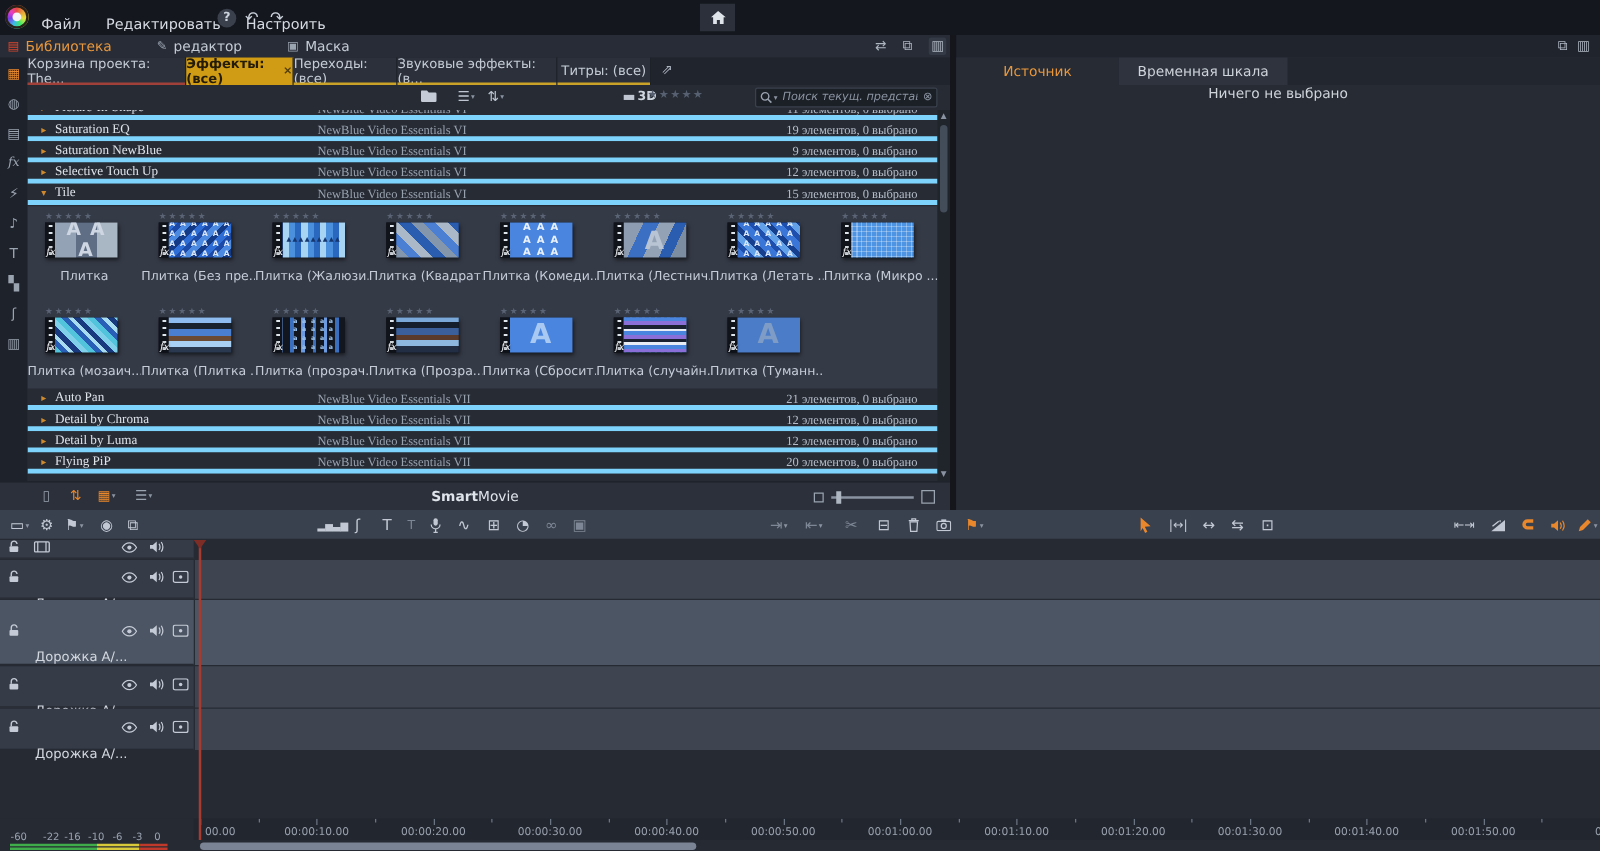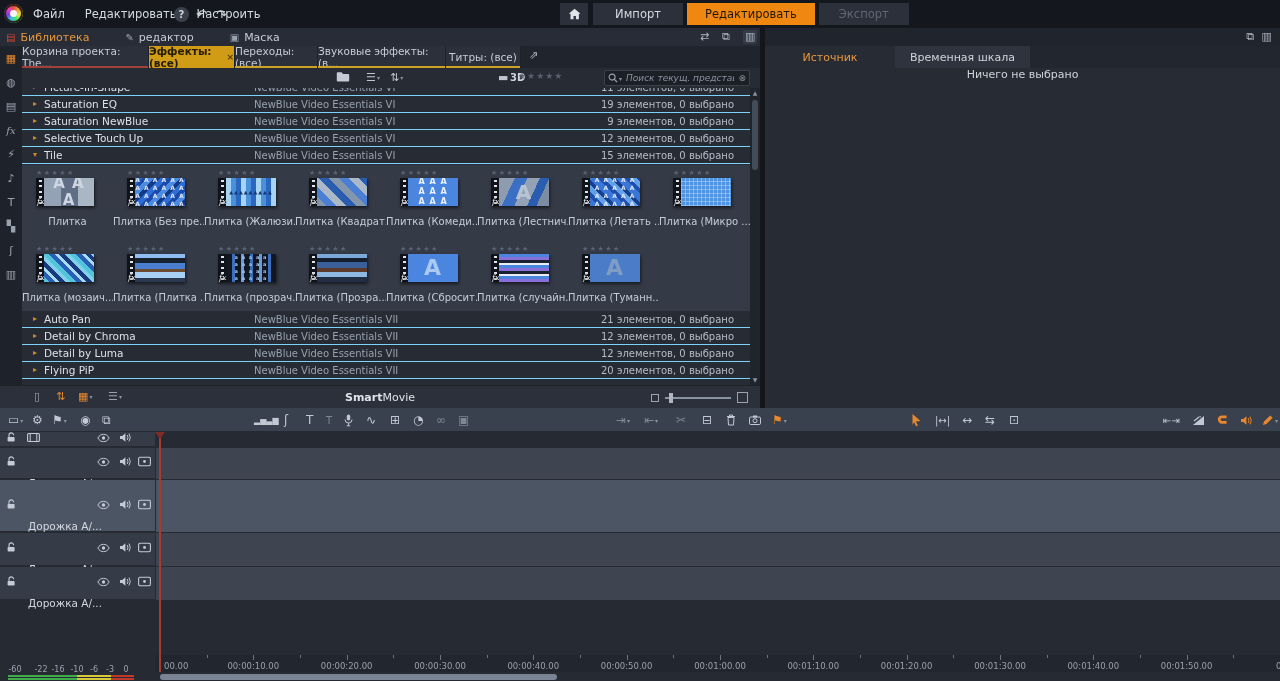--- a/index.html
+++ b/index.html
@@ -7,21 +7,21 @@
   .app{position:relative;width:1280px;height:681px;overflow:hidden;background:#262b34;
        font-family:"DejaVu Sans","Liberation Sans",sans-serif;color:#c8cdd6;font-size:11px;
        -webkit-user-select:none;user-select:none;}
 
   
   .menubar{position:absolute;left:0;top:0;width:1280px;height:28px;background:#15171e;}
   .logo{position:absolute;left:4px;top:4px;width:19px;height:19px;border-radius:50%;
         background:conic-gradient(#e84c3d,#e8a33d,#e8e23d,#3de86a,#3db9e8,#7a3de8,#e83dc8,#e84c3d);
         box-shadow:inset 0 0 0 2px #2a2218;}
   .logo::after{content:"";position:absolute;left:6px;top:6px;width:7px;height:7px;border-radius:50%;background:#f2f4f7;}
-  .menu-items{position:absolute;left:30px;top:0;height:28px;display:flex;align-items:center;gap:14px;}
+  .menu-items{position:absolute;left:30px;top:0;height:28px;display:flex;align-items:flex-end;gap:14px;}
   .menu-item{color:#d6dae2;font-size:11.5px;padding:2px 3px;cursor:default;}
   .mb-ic{position:absolute;top:0;height:28px;display:flex;align-items:center;color:#cdd3dc;font-size:13px;}
   .help-c{width:15px;height:15px;border-radius:50%;background:#3a414d;display:flex;align-items:center;justify-content:center;font-size:10px;font-weight:bold;}
   .mode-buttons{position:absolute;left:593px;top:3px;display:flex;gap:4px;}
   .home-btn{position:absolute;left:560px;top:3px;width:28px;height:22px;background:#2b303a;display:flex;align-items:center;justify-content:center;}
   .mode-btn{height:22px;min-width:90px;padding:0 18px;background:#2b303a;color:#d6dae2;display:flex;align-items:center;justify-content:center;font-size:11.5px;}
   .mode-btn.active{background:#ef8711;color:#20160a;}
   .mode-btn.disabled{color:#5f6877;}
 
   
@@ -58,21 +58,21 @@
   .lt-stars{position:absolute;top:3px;font-size:9px;letter-spacing:1px;color:#566070;}
   .dd{font-size:6px;margin-left:1px;color:#8a93a1;}
   .searchbox{position:absolute;left:582px;top:2px;width:146px;height:16px;background:#1b1f26;
              border:1px solid #3a414d;border-radius:2px;display:flex;align-items:center;padding:0 3px;gap:2px;}
   .searchbox input{flex:1;min-width:0;background:transparent;border:0;outline:none;color:#c8cdd6;
                    font-size:9px;font-style:italic;font-family:inherit;}
   .searchbox input::placeholder{color:#8b94a2;}
   .sx{font-size:9px;color:#8b94a2;}
 
   .lib-content{position:absolute;left:22px;top:42px;width:738px;height:297px;overflow:hidden;background:#262b34;}
-  .lrow{position:relative;height:17px;background:#262b34;border-bottom:1px solid #7dd3fc;}
+  .lrow{position:relative;height:17px;background:#262b34;border-bottom:4px solid #7dd3fc;font-family:Liberation Serif, serif;}
   .arr{position:absolute;left:11px;top:3px;font-size:8px;color:#cf8a2e;}
   .rname{position:absolute;left:22px;top:2px;font-size:10.5px;color:#dde1e8;}
   .rsrc{position:absolute;left:232px;top:3px;font-size:10px;color:#98a1ae;}
   .rcnt{position:absolute;right:16px;top:3px;font-size:10px;color:#b6bdc8;}
   #gt{position:absolute;left:0;top:-9px;width:728px;}
   #gb{position:absolute;left:0;top:223px;width:728px;}
 
   .thumb-grid{position:absolute;left:0;top:77px;width:728px;height:146px;background:#343a46;
               display:grid;grid-template-columns:repeat(8,91px);grid-template-rows:76px 70px;}
   .gcell{position:relative;overflow:hidden;}
@@ -182,25 +182,20 @@
     <div class="mb-ic" style="left:174px">
         <span class="help-c">?</span>
       </div>
     <div class="mb-ic" style="left:196px">↶</div>
     <div class="mb-ic" style="left:216px">↷</div>
     <div class="home-btn">
       <svg width="13" height="12" viewBox="0 0 13 12">
           <path d="M6.5.8L.8 5.8h1.7v5.4h3V8h2.4v3.2h3V5.8h1.7z" fill="#dfe3ea"></path>
         </svg>
     </div>
-    <div class="mode-buttons">
-        <div class="mode-btn normal">Импорт</div>
-        <div class="mode-btn active">Редактировать</div>
-        <div class="mode-btn disabled">Экспорт</div>
-      </div>
   </div>
 
   <div class="hdr-row">
     <div class="vtabs">
         <div class="vtab act">
      <span class="vtab-ic oc">▤</span>
      <span>Библиотека</span>
         </div>
         <div class="vtab">
      <span class="vtab-ic">✎</span>

